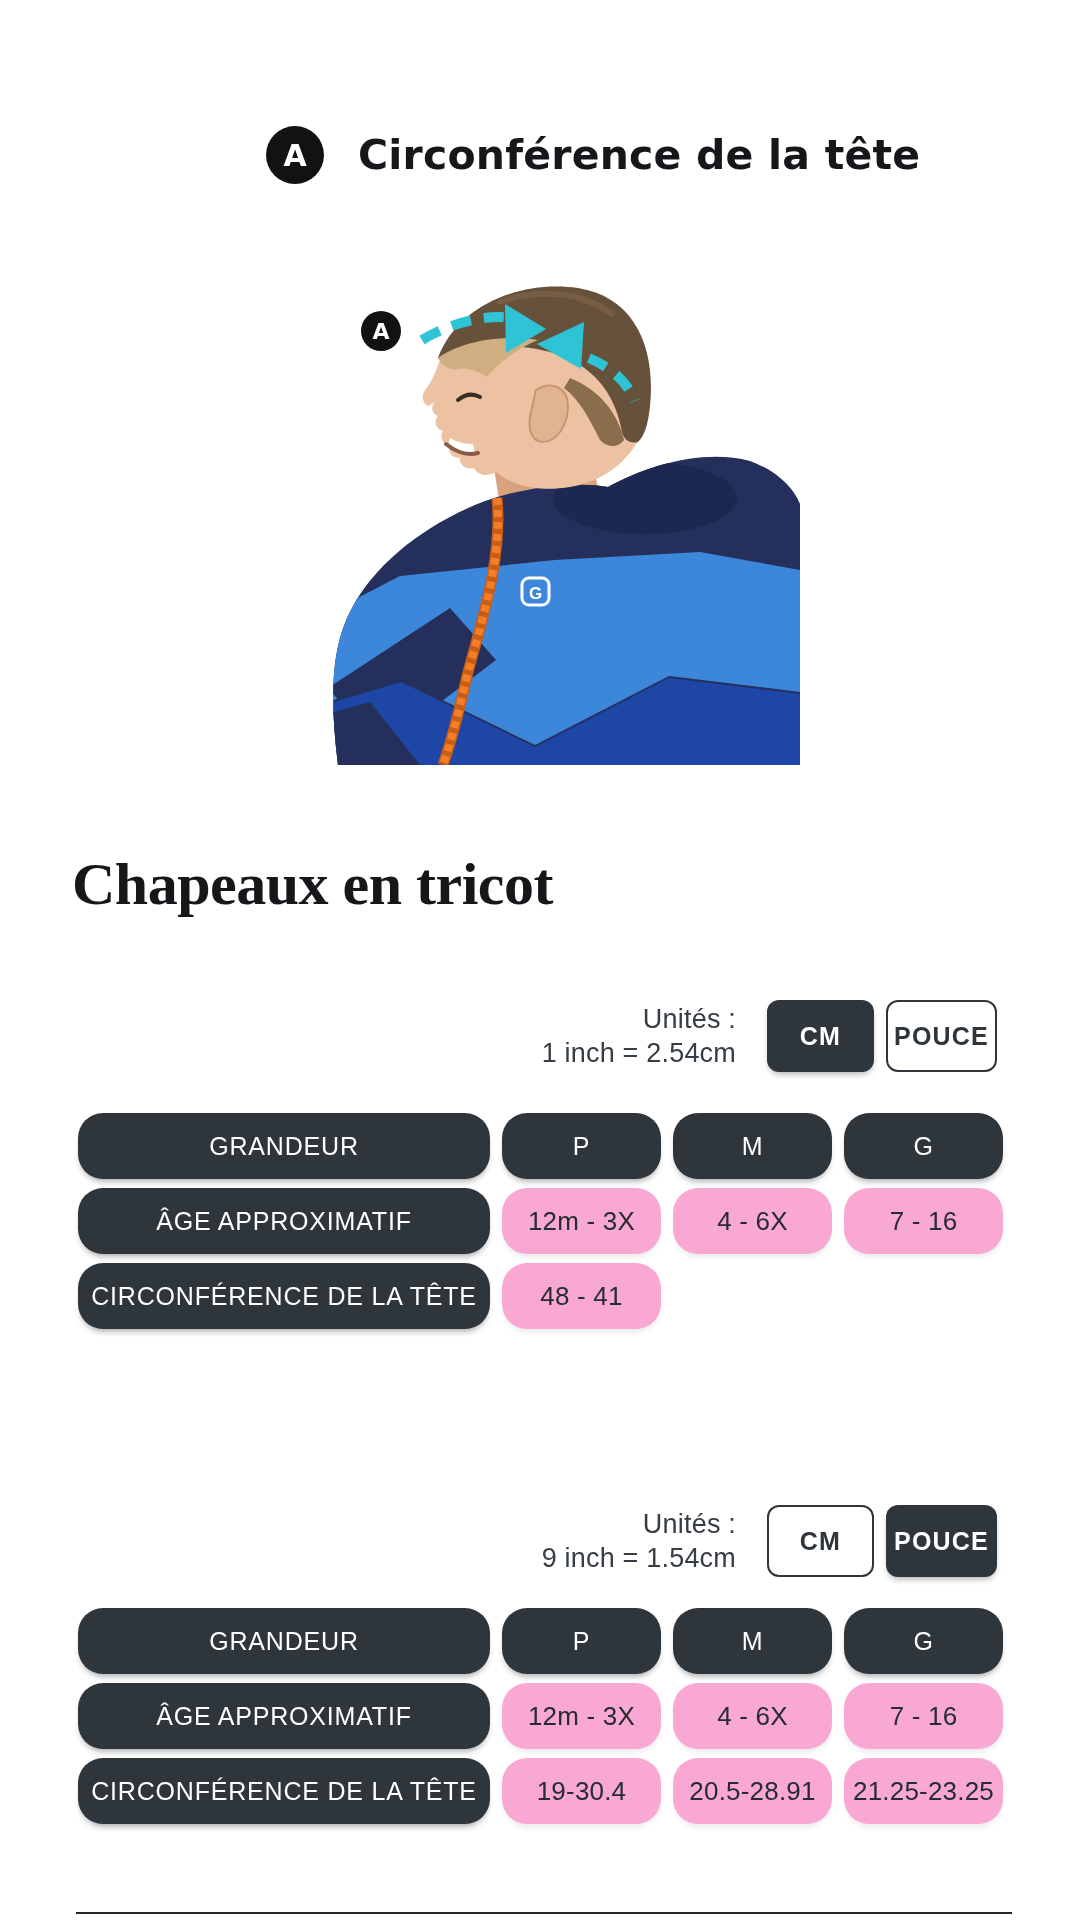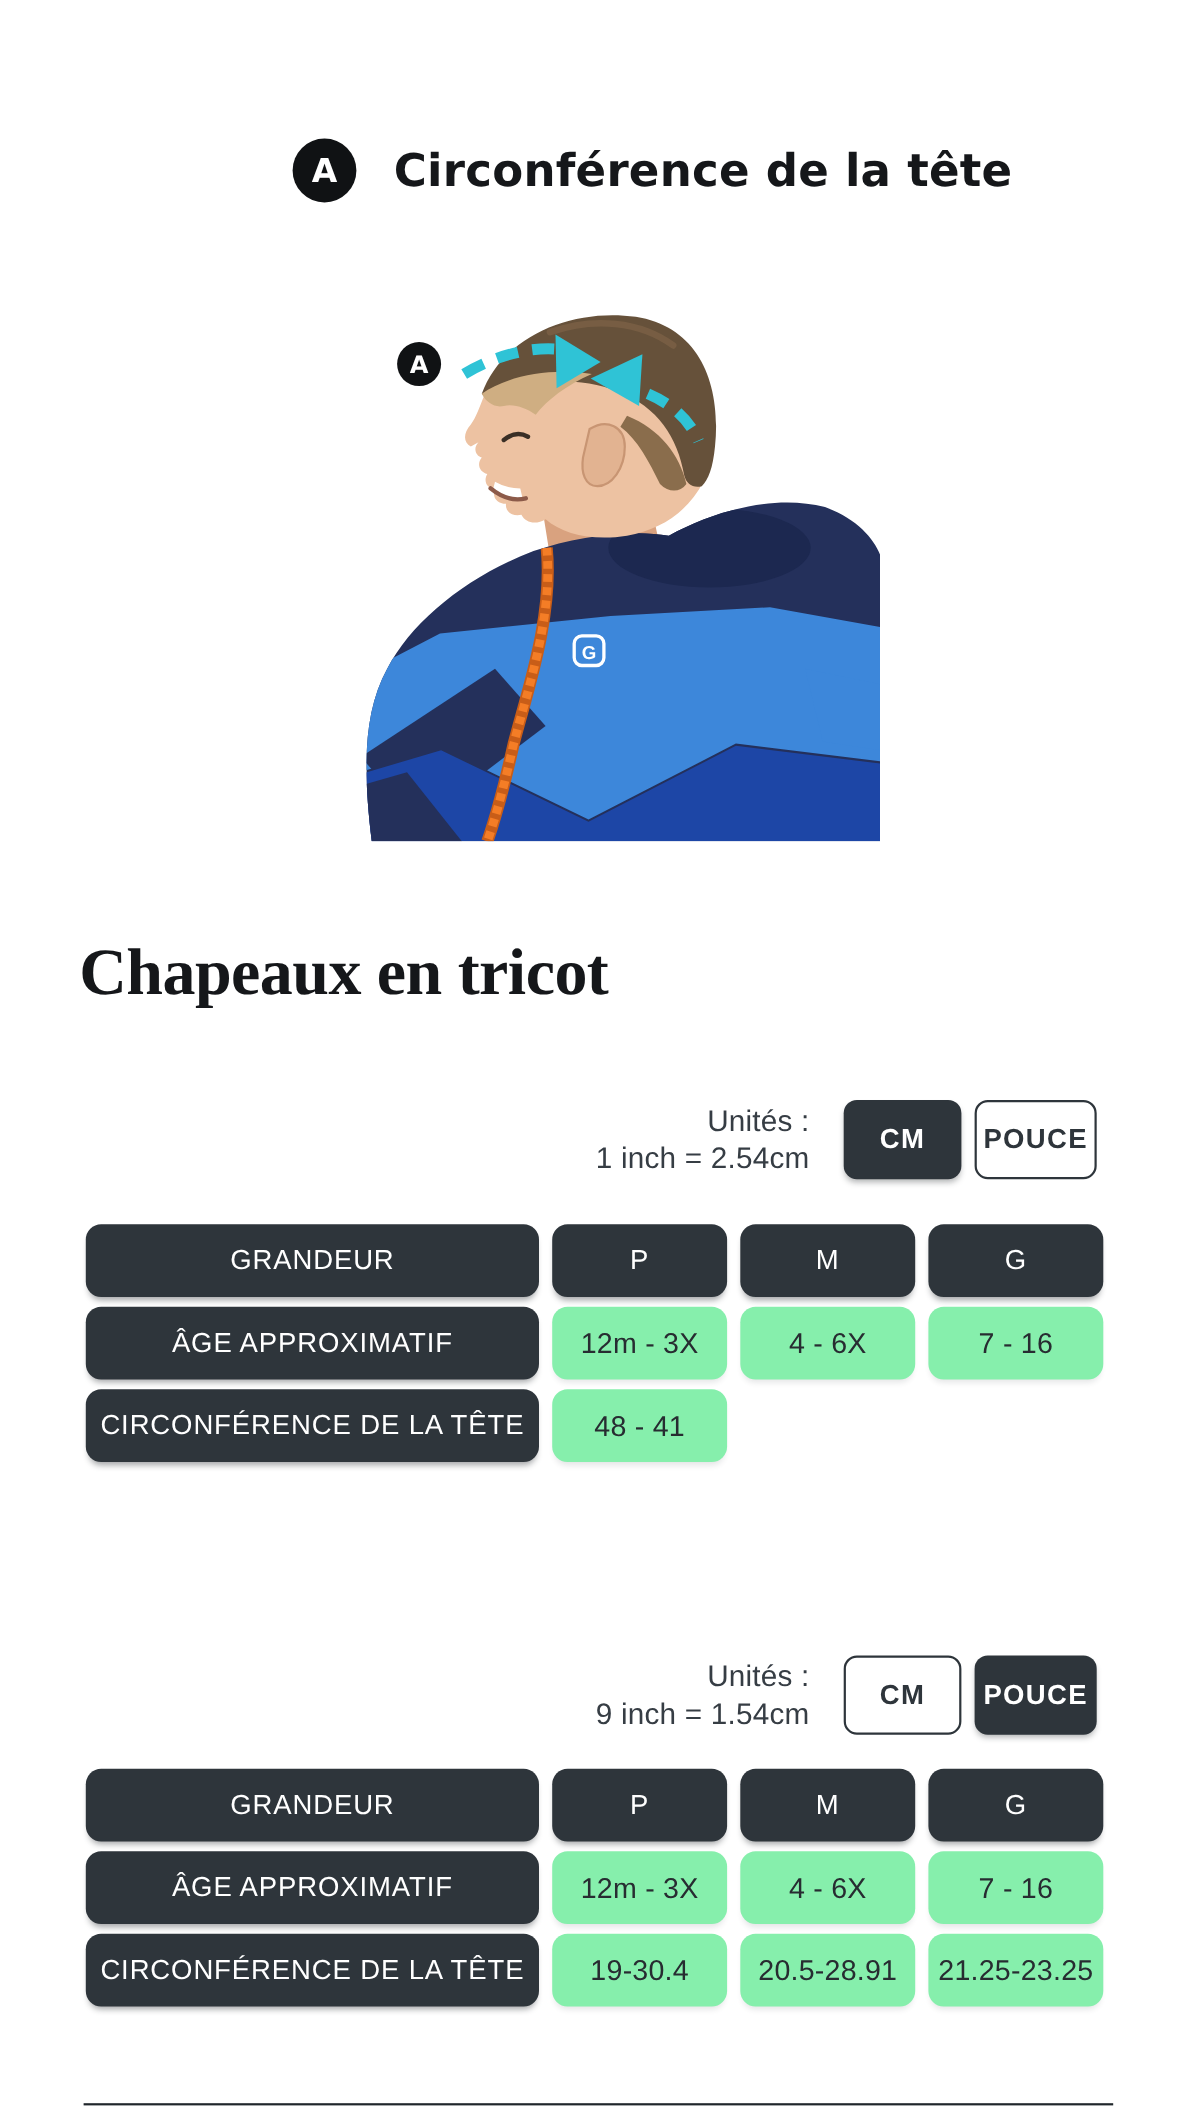--- a/index.html
+++ b/index.html
@@ -48,29 +48,29 @@
   .btn-dark{background:#2e353b;color:#ffffff;box-shadow:0 4px 6px -2px rgba(20,25,30,.35);}
   .btn-outline{background:#ffffff;color:#2e353b;border:2px solid #2e353b;}
   
   .size-table{
     position:absolute;left:78px;width:925px;
     display:grid;grid-template-columns:412px 1fr 1fr 1fr;gap:9px 12px;
   }
   .table-1{top:1113px;}
   .table-2{top:1608px;}
   .cell{
-    height:66px;border-radius:14px;display:flex;align-items:center;justify-content:center;
+    height:66px;border-radius:25px;display:flex;align-items:center;justify-content:center;
     box-sizing:border-box;white-space:nowrap;
   }
   .cell-dark{
     background:#2e353b;color:#ffffff;font-size:25px;font-weight:500;letter-spacing:.8px;
     box-shadow:0 5px 6px -3px rgba(20,25,30,.4);
   }
   .cell-light{
-    background:#86efac;color:#272c31;font-size:26px;font-weight:500;letter-spacing:.2px;
+    background:#f9a8d4;color:#272c31;font-size:26px;font-weight:500;letter-spacing:.2px;
     box-shadow:0 5px 6px -3px rgba(20,25,30,.12);
   }
   
   .bottom-divider{position:absolute;left:76px;top:1912px;width:936px;height:2px;background:#20262b;}
 </style>
 </head>
 <body>
 
 <div class="measure-header">
   <div class="a-badge">A</div>

